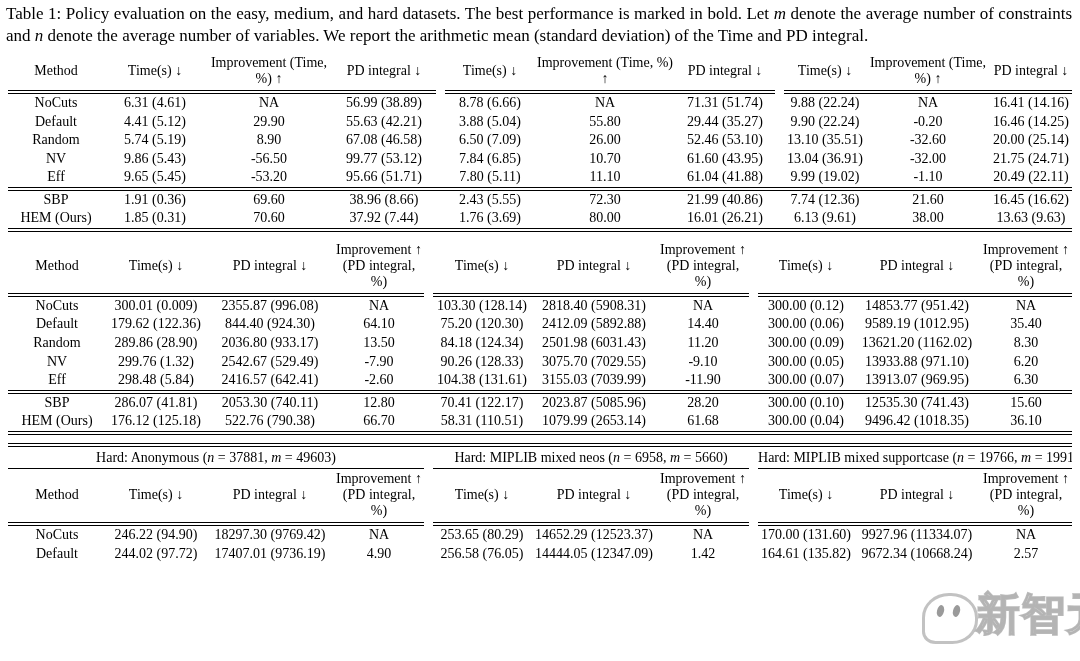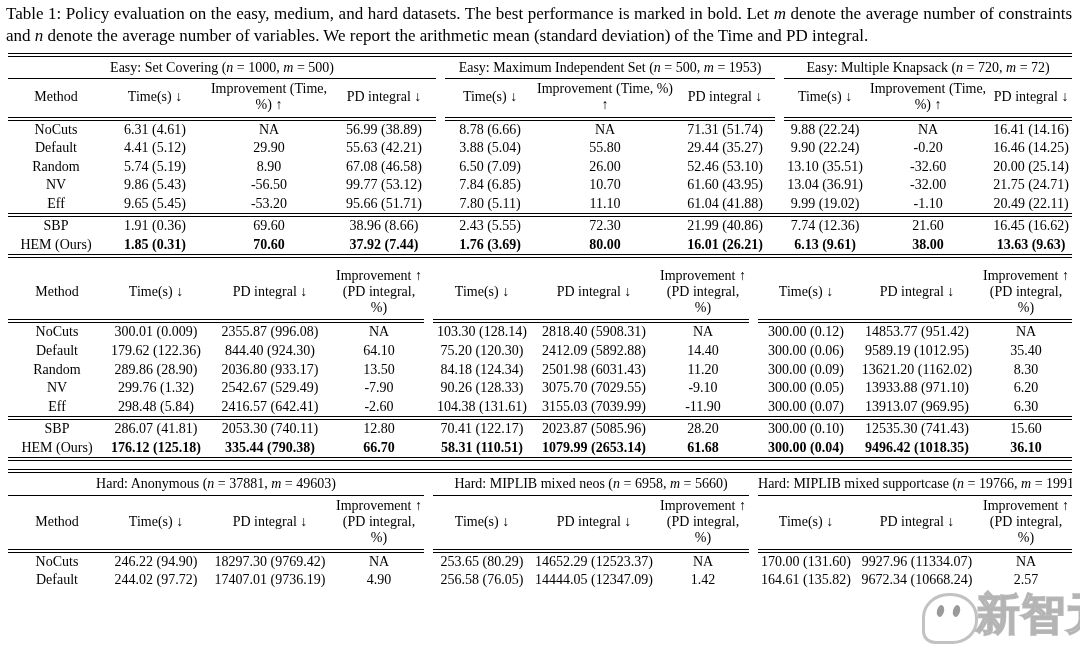--- a/index.html
+++ b/index.html
@@ -18,21 +18,21 @@
   table.ptable + table.ptable{margin-top:8px;}
   td{
     text-align:center;vertical-align:middle;padding:1px 1px;line-height:1.18;
     overflow:hidden;white-space:nowrap;
   }
   td.gt{border-bottom:1px solid #000;padding:3px 0 2px;}
   tr.grow td{border-top:4px double #000;}
   tr.chrow td.ch{border-bottom:4px double #000;padding:2px 0 3px;white-space:pre-line;line-height:1.15;}
   tr.rt td{border-top:4px double #000;}
   tr.rb td{border-bottom:4px double #000;}
-  td.b{font-weight:bold;}
+  td.b{font-weight:normal;}
   td.sp{padding:0;}
   
   .watermark{position:absolute;left:898px;top:576px;width:182px;height:84px;pointer-events:none;z-index:9;}
   .wm-bubble{
     position:absolute;left:24px;top:17px;width:50px;height:45px;
     border:3px solid rgba(168,168,168,.7);background:rgba(255,255,255,.6);
     border-radius:48% 48% 46% 24%;
   }
   .wm-bubble::before,.wm-bubble::after{
     content:"";position:absolute;top:9px;width:7px;height:12px;border-radius:50%;
@@ -62,27 +62,20 @@
         <col style="width: 9px;">
         <col style="width: 90px;">
         <col style="width: 140px;">
         <col style="width: 100px;">
         <col style="width: 9px;">
         <col style="width: 82px;">
         <col style="width: 124px;">
         <col style="width: 82px;">
       </colgroup>
       <tbody>
-        <tr class="grow">
-          <td class="gt" colspan="4">Easy: Set Covering (<i>n</i> = 1000,  <i>m</i> = 500)</td>
-          <td class="sp"></td>
-          <td class="gt" colspan="3">Easy: Maximum Independent Set (<i>n</i> = 500,  <i>m</i> = 1953)</td>
-          <td class="sp"></td>
-          <td class="gt" colspan="3">Easy: Multiple Knapsack (<i>n</i> = 720,  <i>m</i> = 72)</td>
-        </tr>
         <tr class="chrow">
           <td class="ch">Method</td>
           <td class="ch">Time(s) ↓</td>
           <td class="ch">Improvement (Time, %) ↑</td>
           <td class="ch">PD integral ↓</td>
           <td class="sp"></td>
           <td class="ch">Time(s) ↓</td>
           <td class="ch">Improvement (Time, %) ↑</td>
           <td class="ch">PD integral ↓</td>
           <td class="sp"></td>
@@ -303,21 +296,21 @@
           <td class="vc">2023.87 (5085.96)</td>
           <td class="vc">28.20</td>
           <td class="sp"></td>
           <td class="vc">300.00 (0.10)</td>
           <td class="vc">12535.30 (741.43)</td>
           <td class="vc">15.60</td>
         </tr>
         <tr class="rb">
           <td class="mc">HEM (Ours)</td>
           <td class="vc b">176.12 (125.18)</td>
-          <td class="vc b">335.44 (790.38)</td>
+          <td class="vc b">522.76 (790.38)</td>
           <td class="vc b">66.70</td>
           <td class="sp"></td>
           <td class="vc b">58.31 (110.51)</td>
           <td class="vc b">1079.99 (2653.14)</td>
           <td class="vc b">61.68</td>
           <td class="sp"></td>
           <td class="vc b">300.00 (0.04)</td>
           <td class="vc b">9496.42 (1018.35)</td>
           <td class="vc b">36.10</td>
         </tr>

